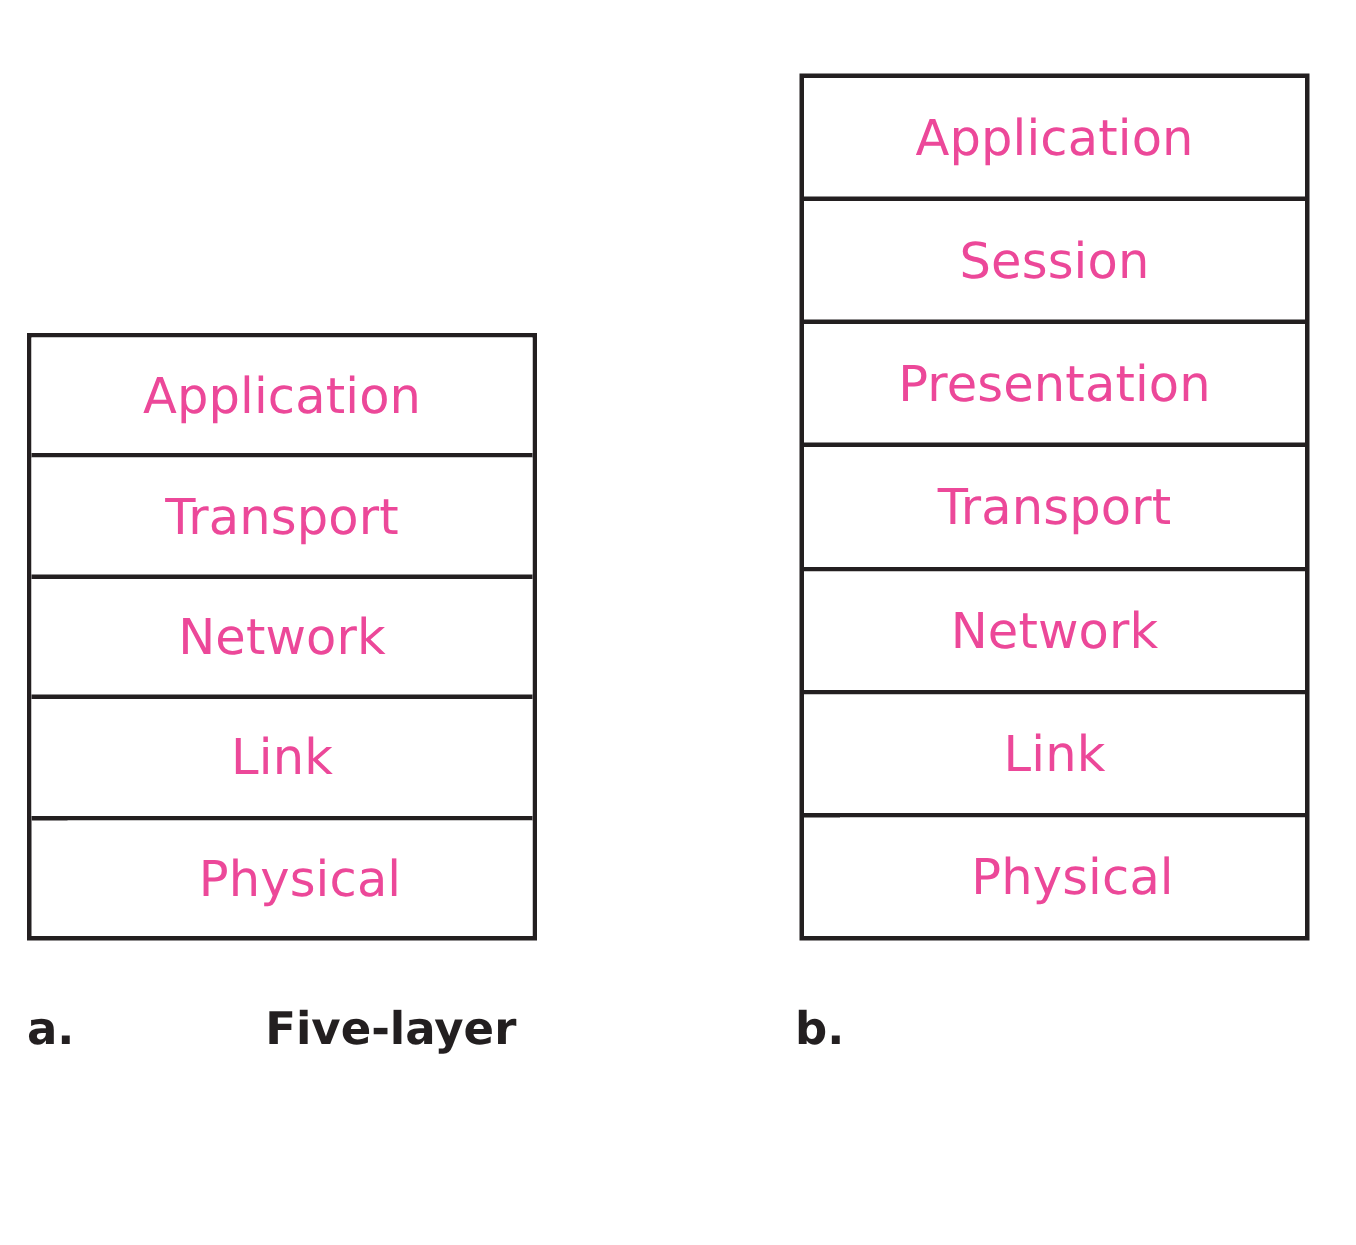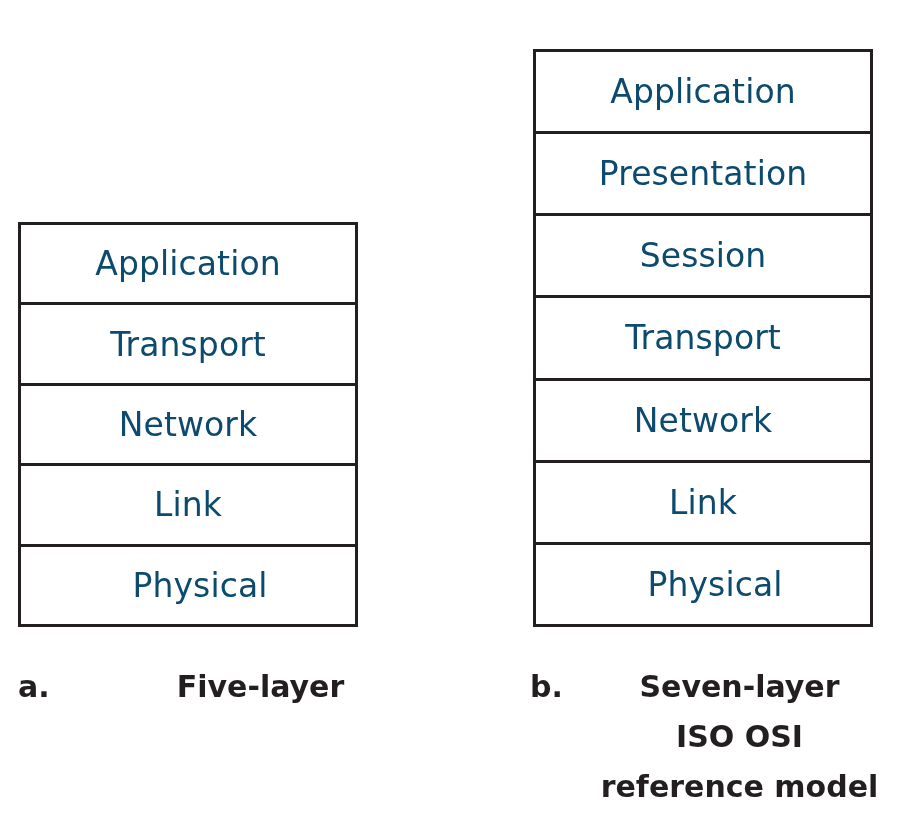--- a/index.html
+++ b/index.html
@@ -58,21 +58,21 @@
   .layer-row:last-child {
     border-bottom: none;
     margin-left: 24px;
   }
 
   .layer-label {
     font-size: 33px;
     font-weight: 400;
     line-height: 1;
     letter-spacing: 0.1px;
-    color: #0c4a6e;
+    color: #ec4899;
     white-space: nowrap;
     text-align: center;
   }
 
   
   .caption {
     position: absolute;
     display: flex;
     align-items: flex-start;
     font-size: 30px;
@@ -125,24 +125,24 @@
     <div class="layer-row">
       <span class="layer-label">Physical</span>
     </div>
   </div>
 
   <div class="stack stack-b">
     <div class="layer-row">
       <span class="layer-label">Application</span>
     </div>
     <div class="layer-row">
-      <span class="layer-label">Presentation</span>
+      <span class="layer-label">Session</span>
     </div>
     <div class="layer-row">
-      <span class="layer-label">Session</span>
+      <span class="layer-label">Presentation</span>
     </div>
     <div class="layer-row">
       <span class="layer-label">Transport</span>
     </div>
     <div class="layer-row">
       <span class="layer-label">Network</span>
     </div>
     <div class="layer-row">
       <span class="layer-label">Link</span>
     </div>
@@ -153,20 +153,15 @@
 
   <div class="caption caption-a">
     <span class="caption-marker">a.</span>
     <span class="caption-lines">
       <div class="caption-line">Five-layer</div>
     </span>
   </div>
 
   <div class="caption caption-b">
     <span class="caption-marker">b.</span>
-    <span class="caption-lines">
-      <div class="caption-line">Seven-layer</div>
-      <div class="caption-line">ISO OSI</div>
-      <div class="caption-line">reference model</div>
-    </span>
   </div>
 
 </div>
 
 </body></html>

